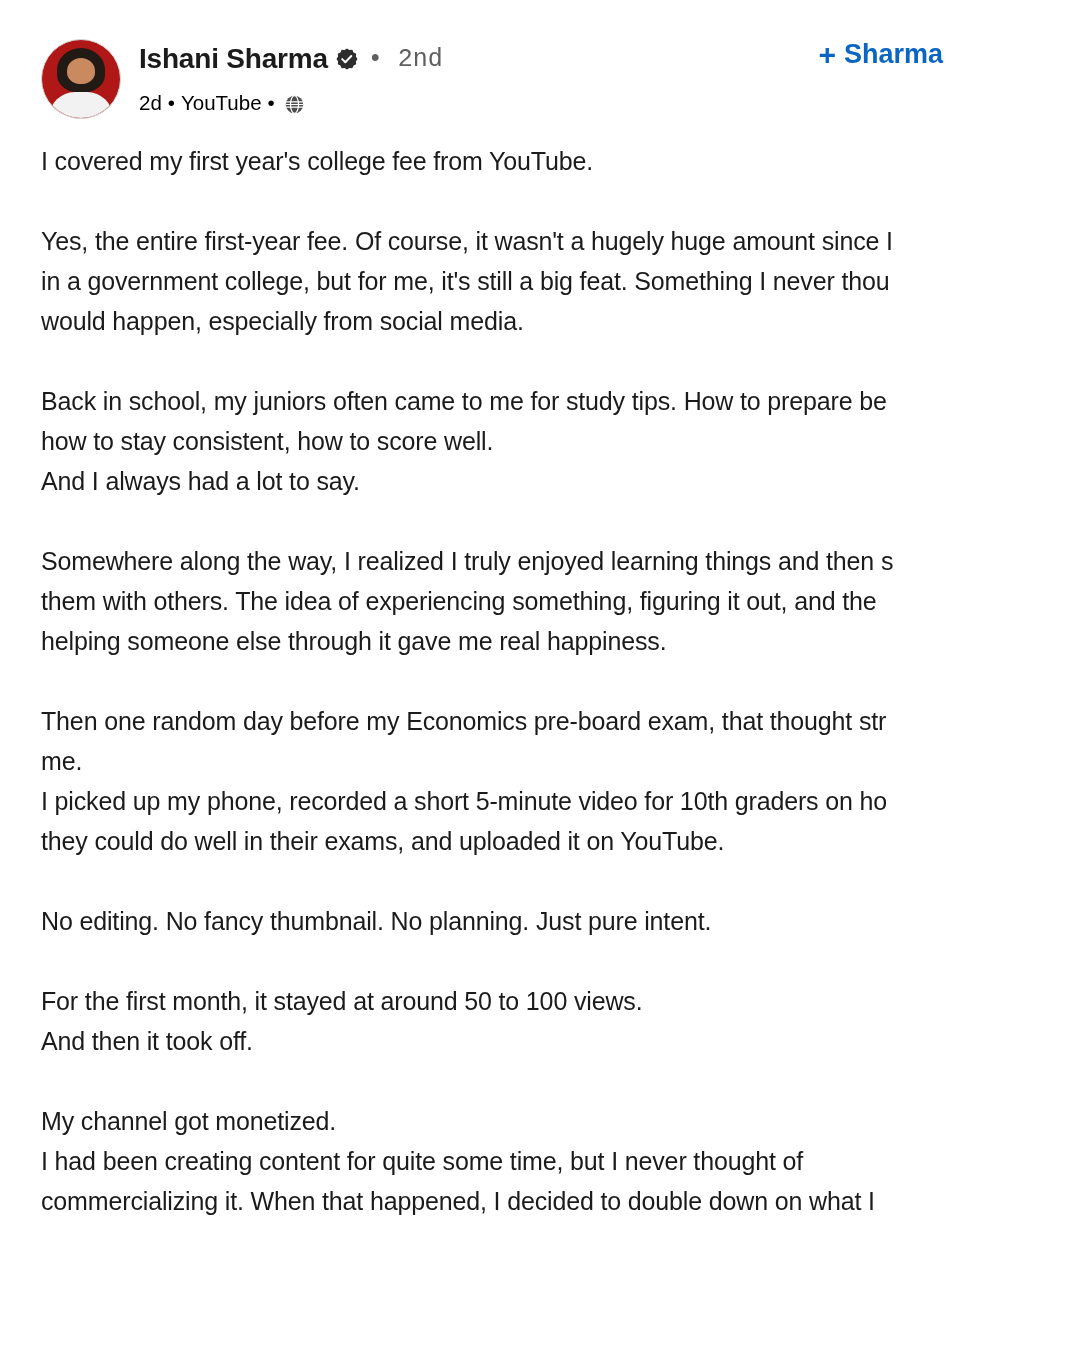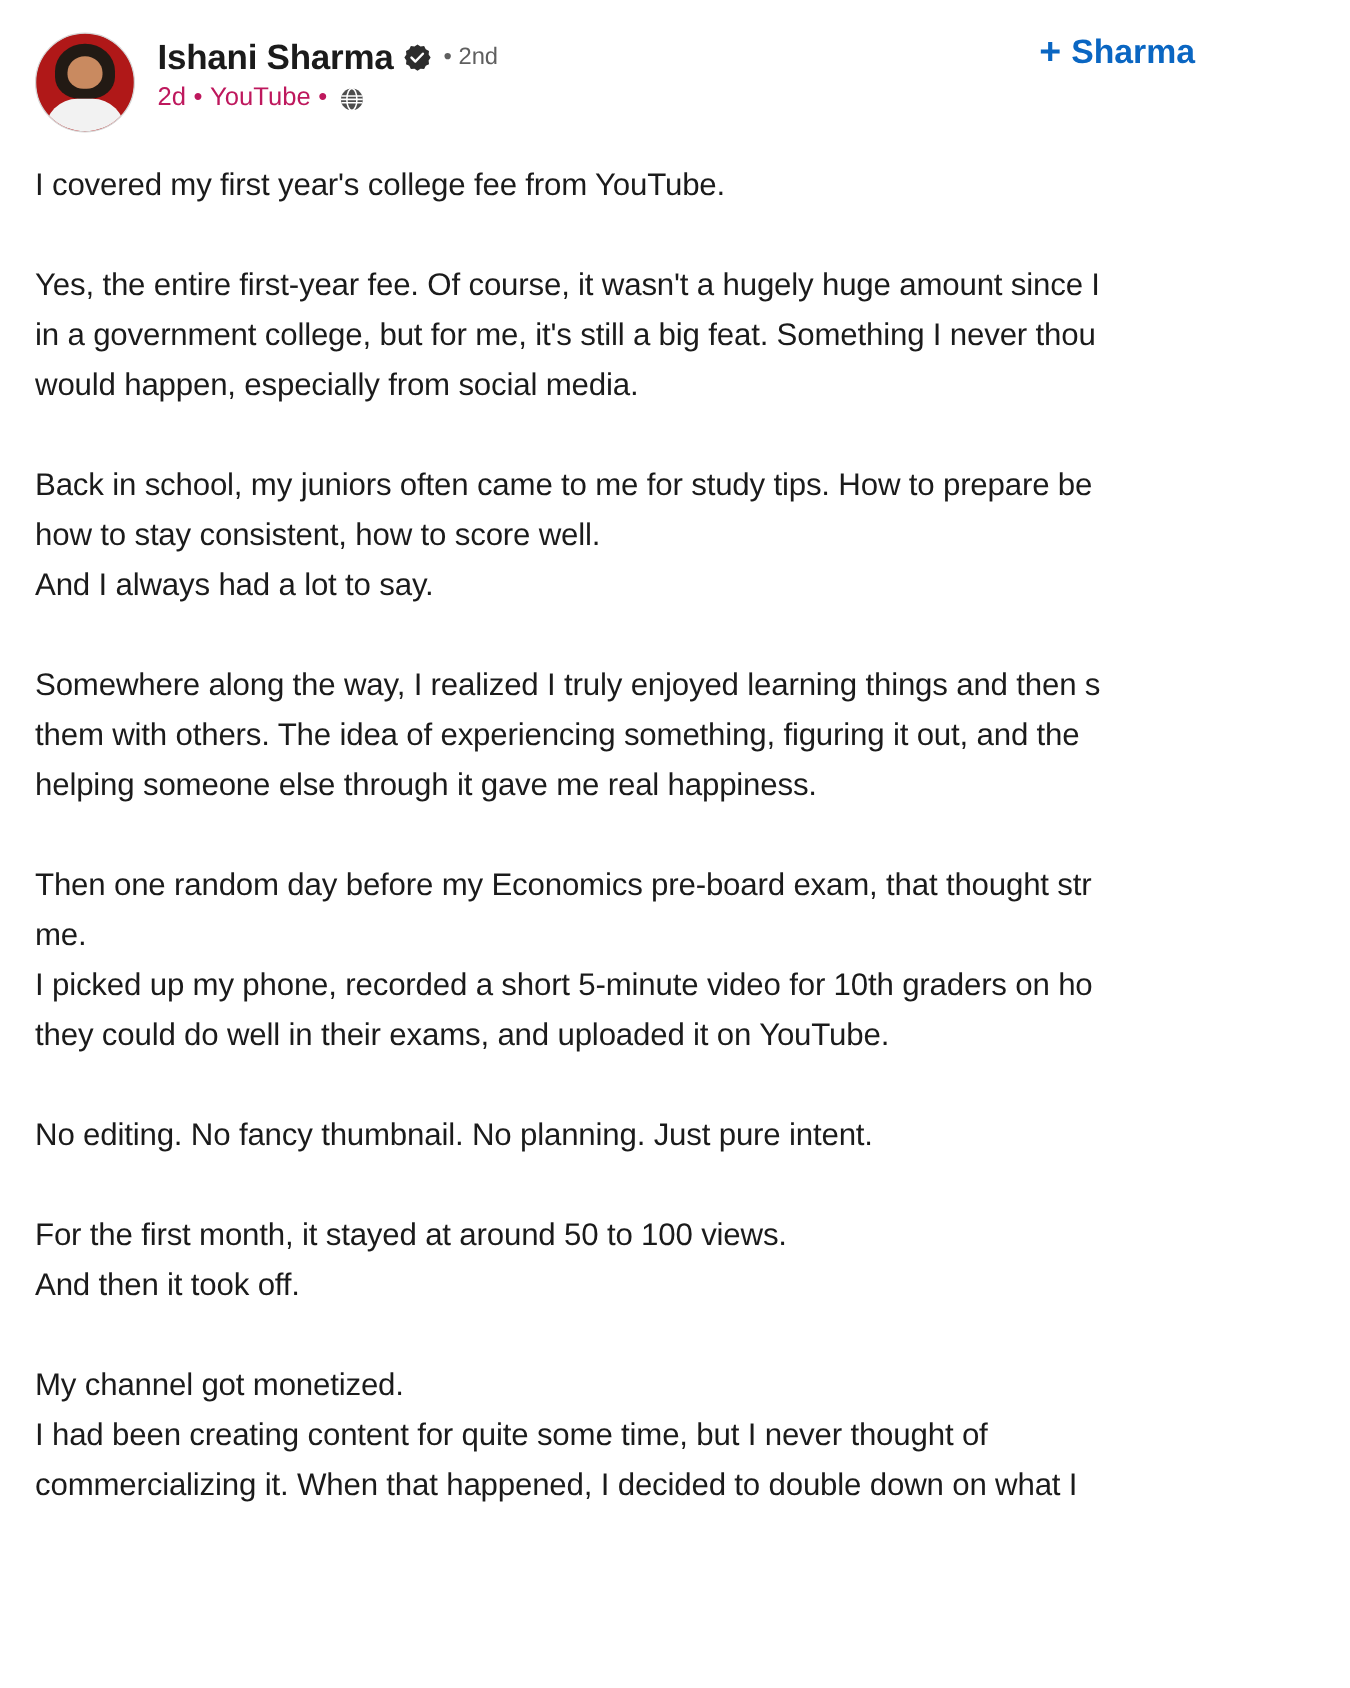--- a/index.html
+++ b/index.html
@@ -12,21 +12,21 @@
     background: #ffffff;
     font-family: "Liberation Sans", sans-serif;
     color: #1f1f1f;
     overflow: hidden;
   }
   .post {
     position: relative;
     width: 960px;
     height: 1350px;
     box-sizing: border-box;
-    padding: 4px;
+    padding: 17px;
   }
 
   
   .post-header {
     display: flex;
     align-items: flex-start;
     padding: 22px 0 0 24px;
     position: relative;
   }
   .avatar {
@@ -89,35 +89,36 @@
   }
   .verified-badge {
     margin-left: 7px;
     width: 24px;
     height: 24px;
     display: inline-block;
     line-height: 0;
   }
   .degree {
     margin-left: 9px;
-    font-size: 19px;
+    font-size: 25px;
     color: #5f5f5f;
+    font-family: Liberation Mono, monospace;
   }
   .headline {
     margin-top: 4px;
     font-size: 20.5px;
     color: #4d4d4d;
     white-space: nowrap;
     overflow: hidden;
     letter-spacing: -0.1px;
   }
   .meta-row {
-    margin-top: 4px;
+    margin-top: 16px;
     font-size: 20.5px;
-    color: #be185d;
+    color: #000000;
     display: flex;
     align-items: center;
     white-space: nowrap;
   }
   .meta-row .dot {
     margin: 0 6px;
   }
   .globe-icon {
     display: inline-block;
     margin-left: 3px;

